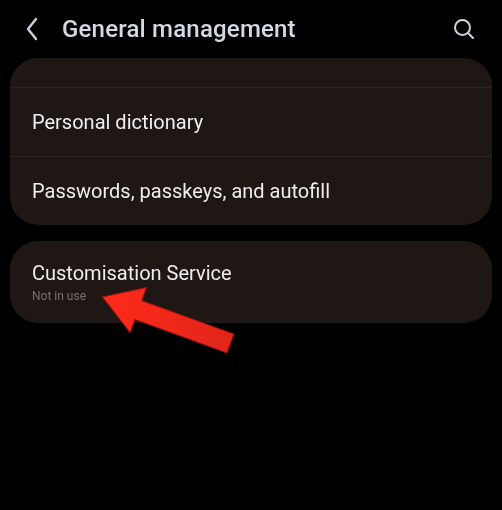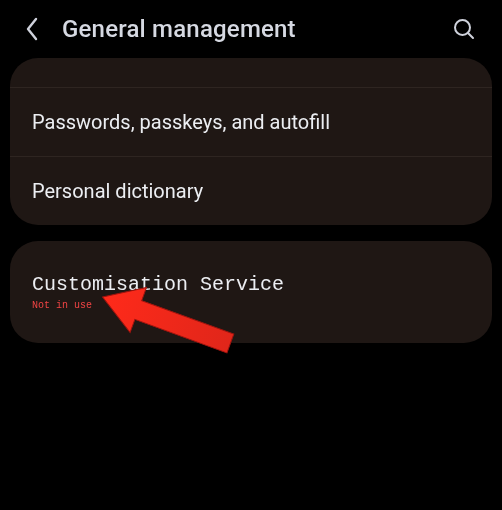--- a/index.html
+++ b/index.html
@@ -7,22 +7,22 @@
     .header { display: flex; align-items: center; height: 58px; padding: 0 18px; }
     .back-btn { width: 28px; height: 40px; display: flex; align-items: center; justify-content: center; color: #cfd2dc; }
     .title { flex: 1; color: #d6d9e2; font-size: 24px; font-weight: 500; margin-left: 16px; letter-spacing: 0.2px; }
     .search-btn { width: 40px; height: 40px; display: flex; align-items: center; justify-content: center; color: #cfd2dc; }
     .content { padding: 0 10px; }
     .group { background: #1f1714; border-radius: 28px; margin-bottom: 16px; overflow: hidden; }
     .group-pad-top { height: 30px; border-bottom: 1px solid #2e2521; }
     .row { padding: 22px 22px; display: flex; flex-direction: column; justify-content: center; position: relative; }
     .row + .row { border-top: 1px solid #2e2521; }
     .row-title { color: #eceef2; font-size: 20px; font-weight: 400; }
-    .row-sub { color: #ef4444; font-size: 10px; margin-top: 4px; }
-    .group-3 .row { padding: 32px 22px; font-family: Liberation Mono, monospace; }
+    .row-sub { color: #737373; font-size: 12px; margin-top: 4px; }
+    .group-3 .row { padding: 20px 22px; }
     .arrow-annot { position: absolute; left: 94px; top: 283px; pointer-events: none; }
   </style>
 </head>
 <body>
 
 <div class="header">
   <div class="back-btn">
     <svg width="14" height="24" viewBox="0 0 14 24" fill="none" stroke="currentColor" stroke-width="2.4" stroke-linecap="round" stroke-linejoin="round">
         <polyline points="11,2 3,12 11,22"></polyline>
       </svg>
@@ -34,24 +34,24 @@
         <line x1="21" y1="21" x2="16" y2="16"></line>
       </svg>
   </div>
 </div>
 
 <div class="content">
 
   <div class="group">
     <div class="group-pad-top"></div>
     <div class="row">
-      <div class="row-title">Passwords, passkeys, and autofill</div>
+      <div class="row-title">Personal dictionary</div>
     </div>
     <div class="row">
-      <div class="row-title">Personal dictionary</div>
+      <div class="row-title">Passwords, passkeys, and autofill</div>
     </div>
   </div>
 
 
   <div class="group group-3">
     <div class="row">
       <div class="row-title">Customisation Service</div>
       <div class="row-sub">Not in use</div>
     </div>
   </div>

